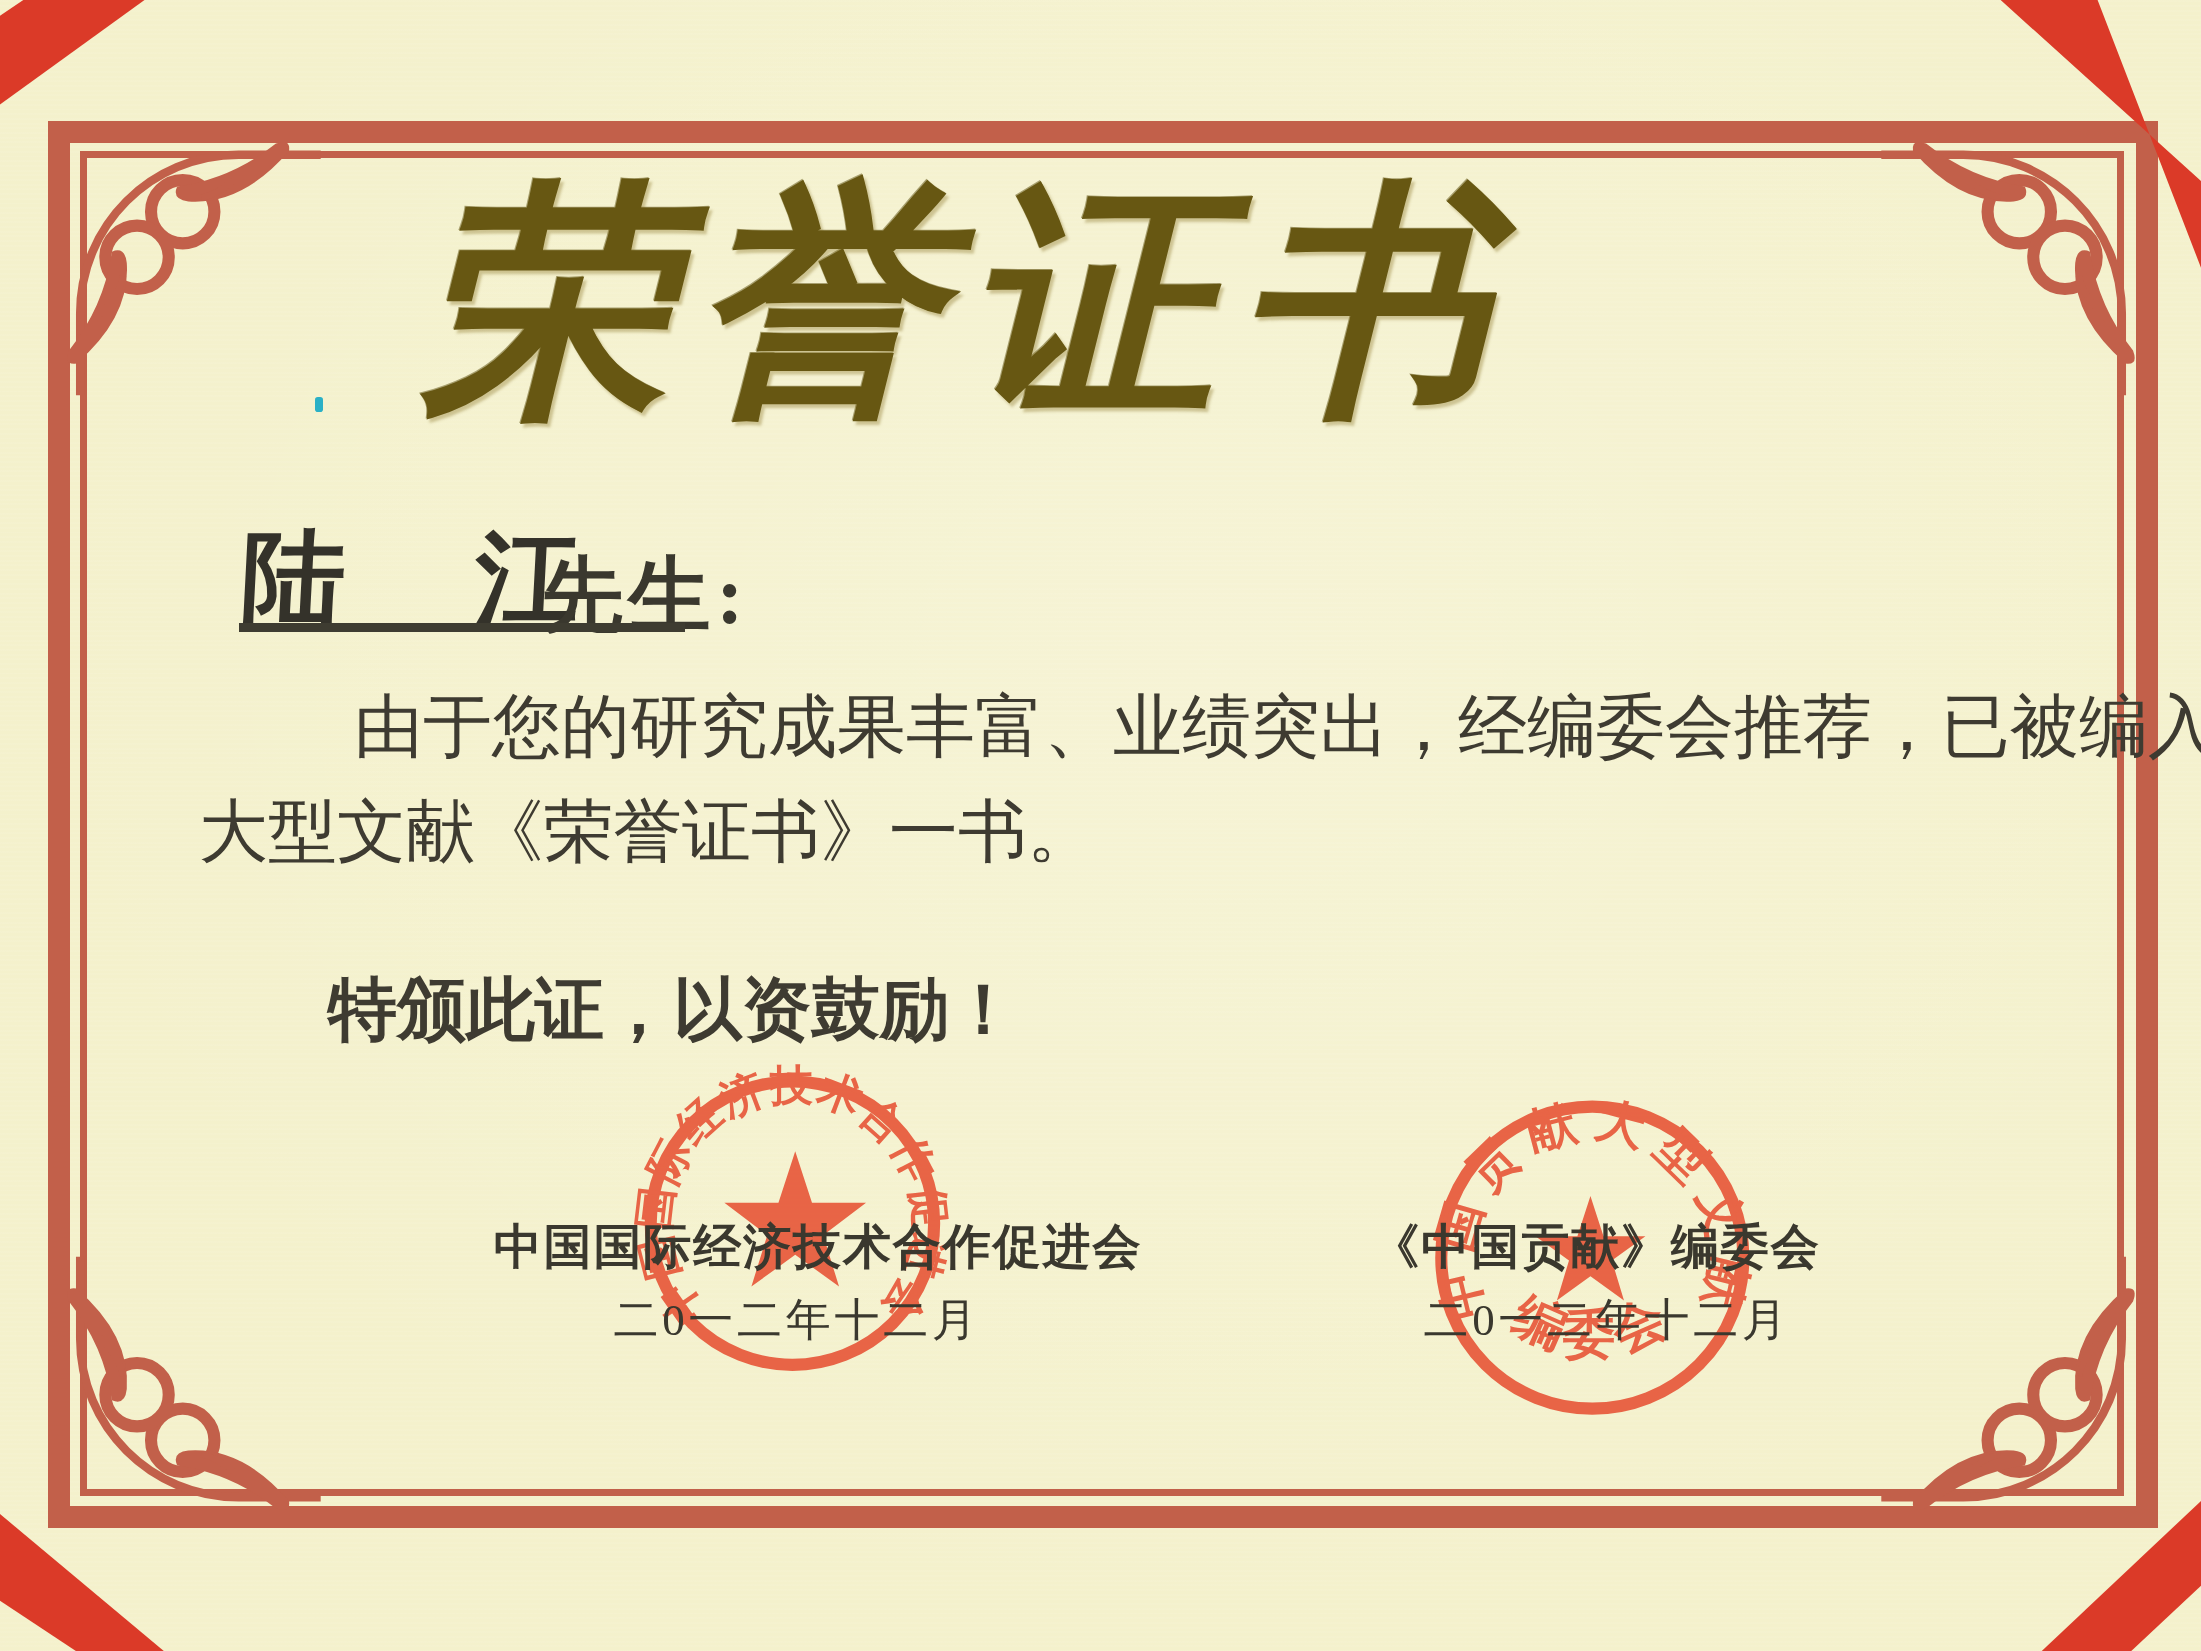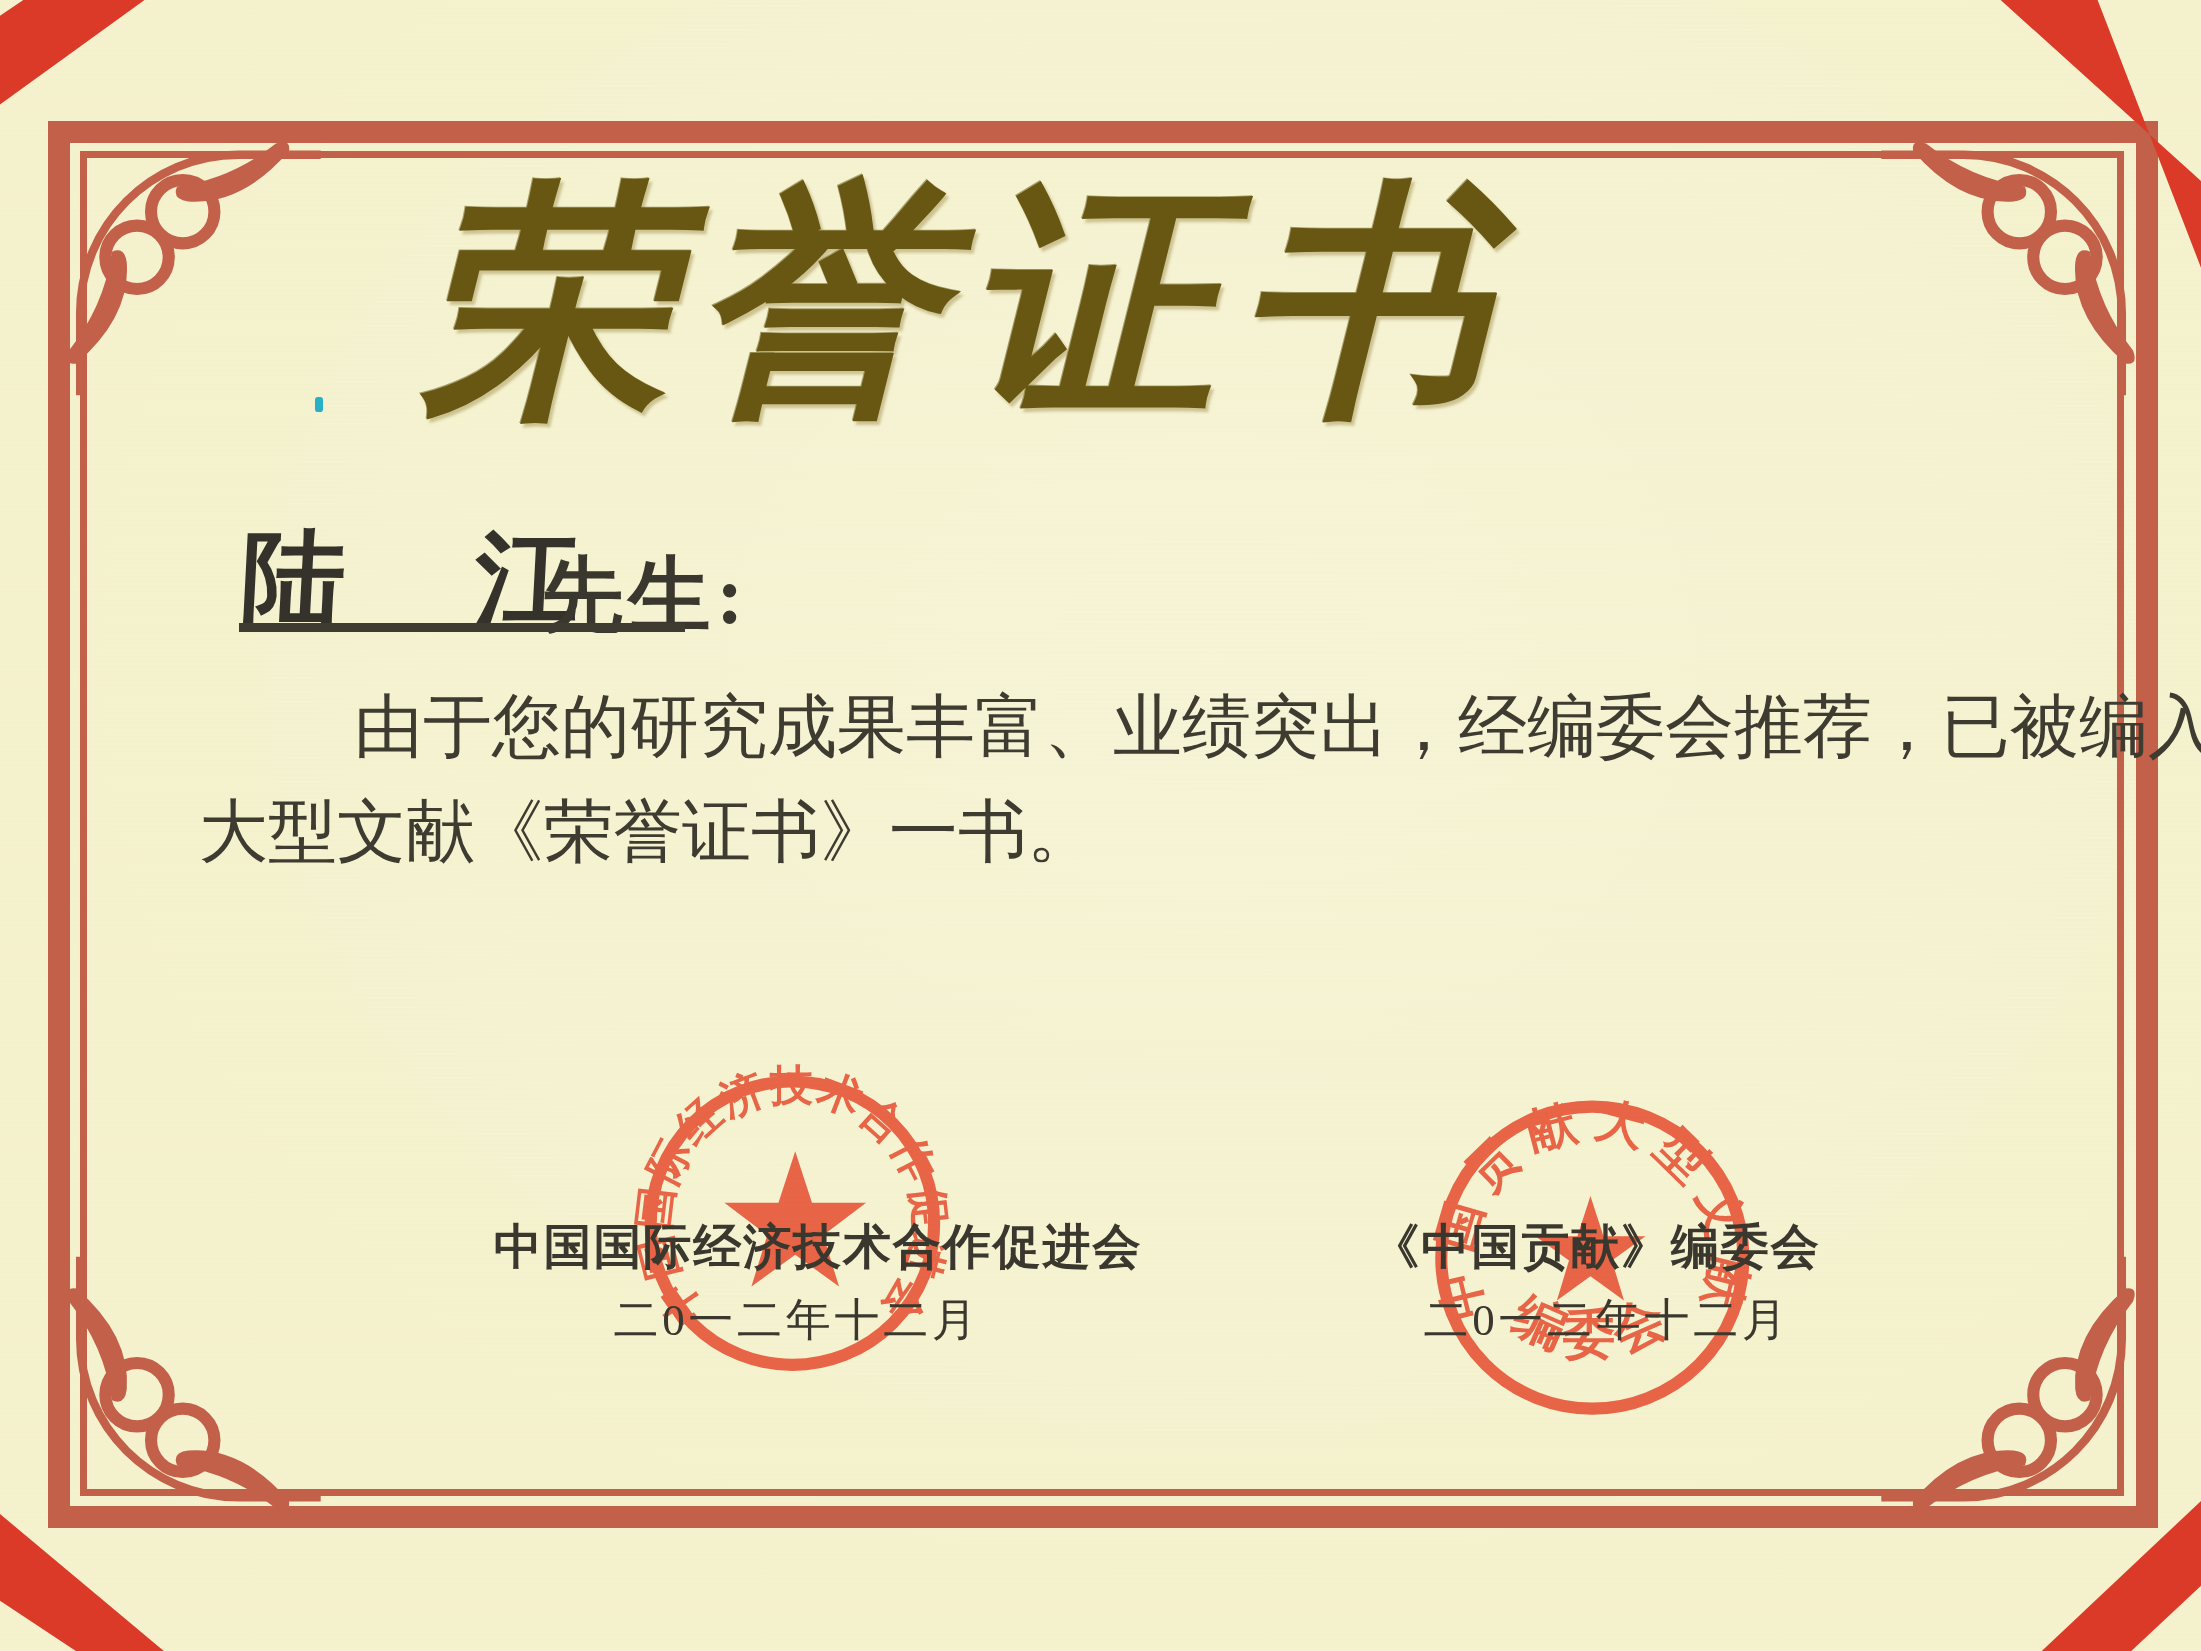--- a/index.html
+++ b/index.html
@@ -113,20 +113,21 @@
 
   <h1 class="title">荣誉证书</h1>
 
   <span class="name">陆 江</span>
   <span class="honorific">先生:</span>
   <div class="name-underline"></div>
 
   <div class="body-line body-line1">由于您的研究成果丰富、业绩突出，经编委会推荐，已被编入</div>
   <div class="body-line body-line2">大型文献《荣誉证书》一书。</div>
 
+  <div class="closing">特颁此证，以资鼓励！</div>
 
   <div class="issuer-org org-left">中国国际经济技术合作促进会</div>
   <div class="issuer-date date-left">二0一二年十二月</div>
 
   <div class="issuer-org org-right">《中国贡献》编委会</div>
   <div class="issuer-date date-right">二0一二年十二月</div>
 
   <div class="scan-dot"></div>
 </div>
 

